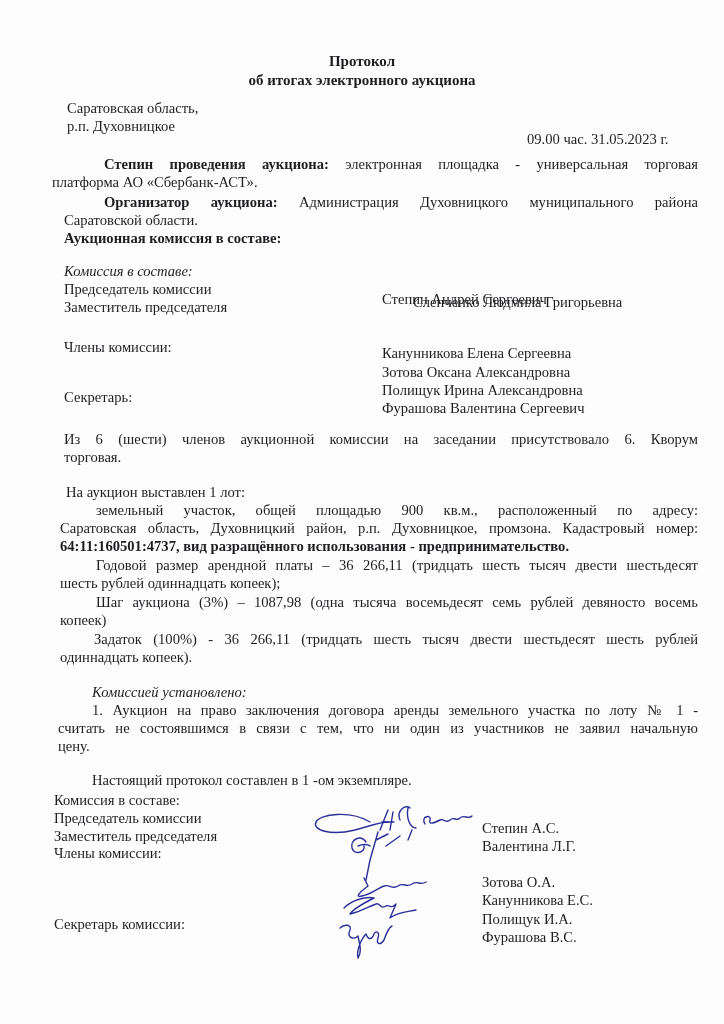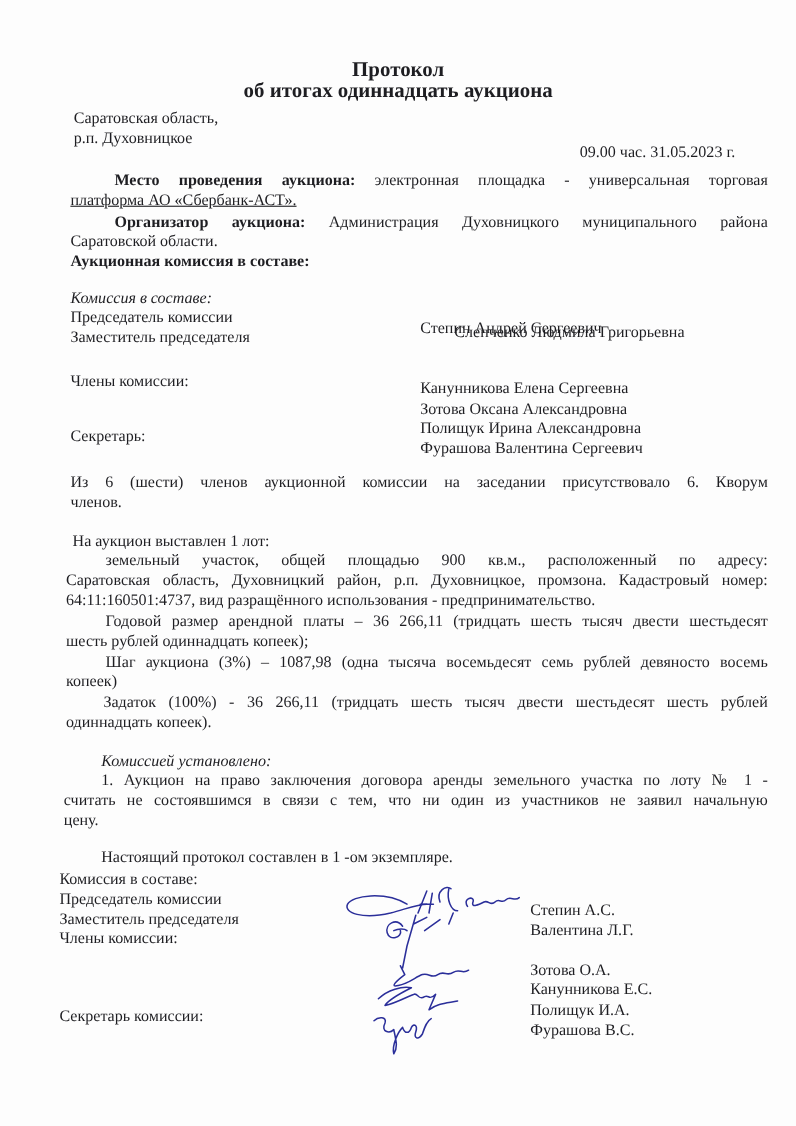--- a/index.html
+++ b/index.html
@@ -1,65 +1,65 @@
 <!DOCTYPE html>
 <html><head>
 <meta charset="utf-8">
 <style>
   html, body { margin: 0; padding: 0; }
   body {
     width: 724px; height: 1024px; background: #fdfdfd; position: relative; overflow: hidden;
     font-family: "Liberation Serif", "DejaVu Serif", serif; color: #1e1e22; font-size: 14.6px;
   }
   .abs { position: absolute; white-space: nowrap; }
-  .title { font-weight: bold; font-size: 19px; left: 0; width: 724px; text-align: center; }
+  .title { font-weight: bold; font-size: 15px; left: 0; width: 724px; text-align: center; }
   .b { font-weight: bold; }
   .i { font-style: italic; }
   .just { position: absolute; left: 64px; width: 634px; text-align: justify; text-align-last: justify; white-space: normal; }
   .line { position: absolute; white-space: nowrap; }
   .sig { position: absolute; }
   .sig path { fill: none; stroke: #2b2f9a; stroke-width: 1.4; stroke-linecap: round; stroke-linejoin: round; }
 </style>
 </head>
 <body>
 
 <div class="abs title" style="top:53px;">Протокол</div>
-<div class="abs title" style="top:72px;">об итогах одиннадцать аукциона</div>
+<div class="abs title" style="top:72px;">об итогах электронного аукциона</div>
 <div class="abs" style="left:67px; top:100px;">Саратовская область,</div>
 <div class="abs" style="left:67px; top:118px;">р.п. Духовницкое</div>
 <div class="abs" style="left:527px; top:131px;">09.00 час.  31.05.2023 г.</div>
 
-<div class="just" style="top:156px; left:104px; width:594px;"><span class="b">Место проведения аукциона:</span> <span>электронная площадка - универсальная торговая</span></div>
-<div class="line" style="top:174px; left:64px;text-decoration:underline;">платформа АО «Сбербанк-АСТ».</div>
+<div class="just" style="top:156px; left:104px; width:594px;"><span class="b">Степин проведения аукциона:</span> <span>электронная площадка - универсальная торговая</span></div>
+<div class="line" style="top:174px; left:52px;">платформа АО «Сбербанк-АСТ».</div>
 
 <div class="just" style="top:194px; left:104px; width:594px;"><span class="b">Организатор аукциона:</span> <span>Администрация Духовницкого муниципального района</span></div>
 <div class="line" style="top:212px; left:64px;">Саратовской области.</div>
 
 <div class="line b" style="top:230px; left:64px;">Аукционная комиссия в составе:</div>
 
 <div class="line i" style="top:263px; left:64px;">Комиссия в составе:</div>
 <div class="line" style="top:281px; left:64px;">Председатель комиссии</div>
 <div class="line" style="top:299px; left:64px;">Заместитель председателя</div>
 <div class="line" style="top:339px; left:64px;">Члены комиссии:</div>
 <div class="line" style="top:389px; left:64px;text-align:center;">Секретарь:</div>
 
 <div class="line" style="top:291px; left:382px;">Степин Андрей Сергеевич</div>
 <div class="line" style="top:294px; left:382px;margin-left:31px;">Слепченко Людмила Григорьевна</div>
 <div class="line" style="top:345px; left:382px;">Канунникова Елена Сергеевна</div>
 <div class="line" style="top:364px; left:382px;">Зотова Оксана Александровна</div>
 <div class="line" style="top:382px; left:382px;">Полищук Ирина Александровна</div>
 <div class="line" style="top:400px; left:382px;">Фурашова Валентина Сергеевич</div>
 
 <div class="just" style="top:431px;">Из 6 (шести)  членов  аукционной комиссии  на заседании присутствовало 6. Кворум</div>
-<div class="line" style="top:449px; left:64px;">членов.</div>
+<div class="line" style="top:449px; left:64px;">торговая.</div>
 
 <div class="line" style="top:484px; left:66px;">На аукцион выставлен 1 лот:</div>
 <div class="just" style="top:502px; left:96px; width:602px;">земельный участок, общей площадью 900 кв.м., расположенный по адресу:</div>
 <div class="just" style="top:520px; left:60px; width:638px;">Саратовская область, Духовницкий район, р.п. Духовницкое, промзона. Кадастровый номер:</div>
-<div class="line" style="top:538px; left:60px;">64:11:160501:4737, вид разращённого использования - предпринимательство.</div>
+<div class="line" style="top:538px; left:60px;font-weight:bold;">64:11:160501:4737, вид разращённого использования - предпринимательство.</div>
 
 <div class="just" style="top:557px; left:96px; width:602px;">Годовой размер арендной платы – 36 266,11 (тридцать шесть  тысяч двести шестьдесят</div>
 <div class="line" style="top:575px; left:60px;">шесть рублей одиннадцать копеек);</div>
 <div class="just" style="top:594px; left:96px; width:602px;">Шаг аукциона (3%) – 1087,98 (одна тысяча восемьдесят семь рублей девяносто восемь</div>
 <div class="line" style="top:612px; left:60px;">копеек)</div>
 <div class="just" style="top:631px; left:94px; width:604px;">Задаток (100%) - 36 266,11 (тридцать шесть  тысяч двести шестьдесят шесть рублей</div>
 <div class="line" style="top:649px; left:60px;">одиннадцать копеек).</div>
 
 <div class="line i" style="top:684px; left:92px;">Комиссией установлено:</div>
 <div class="just" style="top:702px; left:92px; width:606px;">1. Аукцион  на право заключения договора аренды  земельного участка по лоту № 1 -</div>

